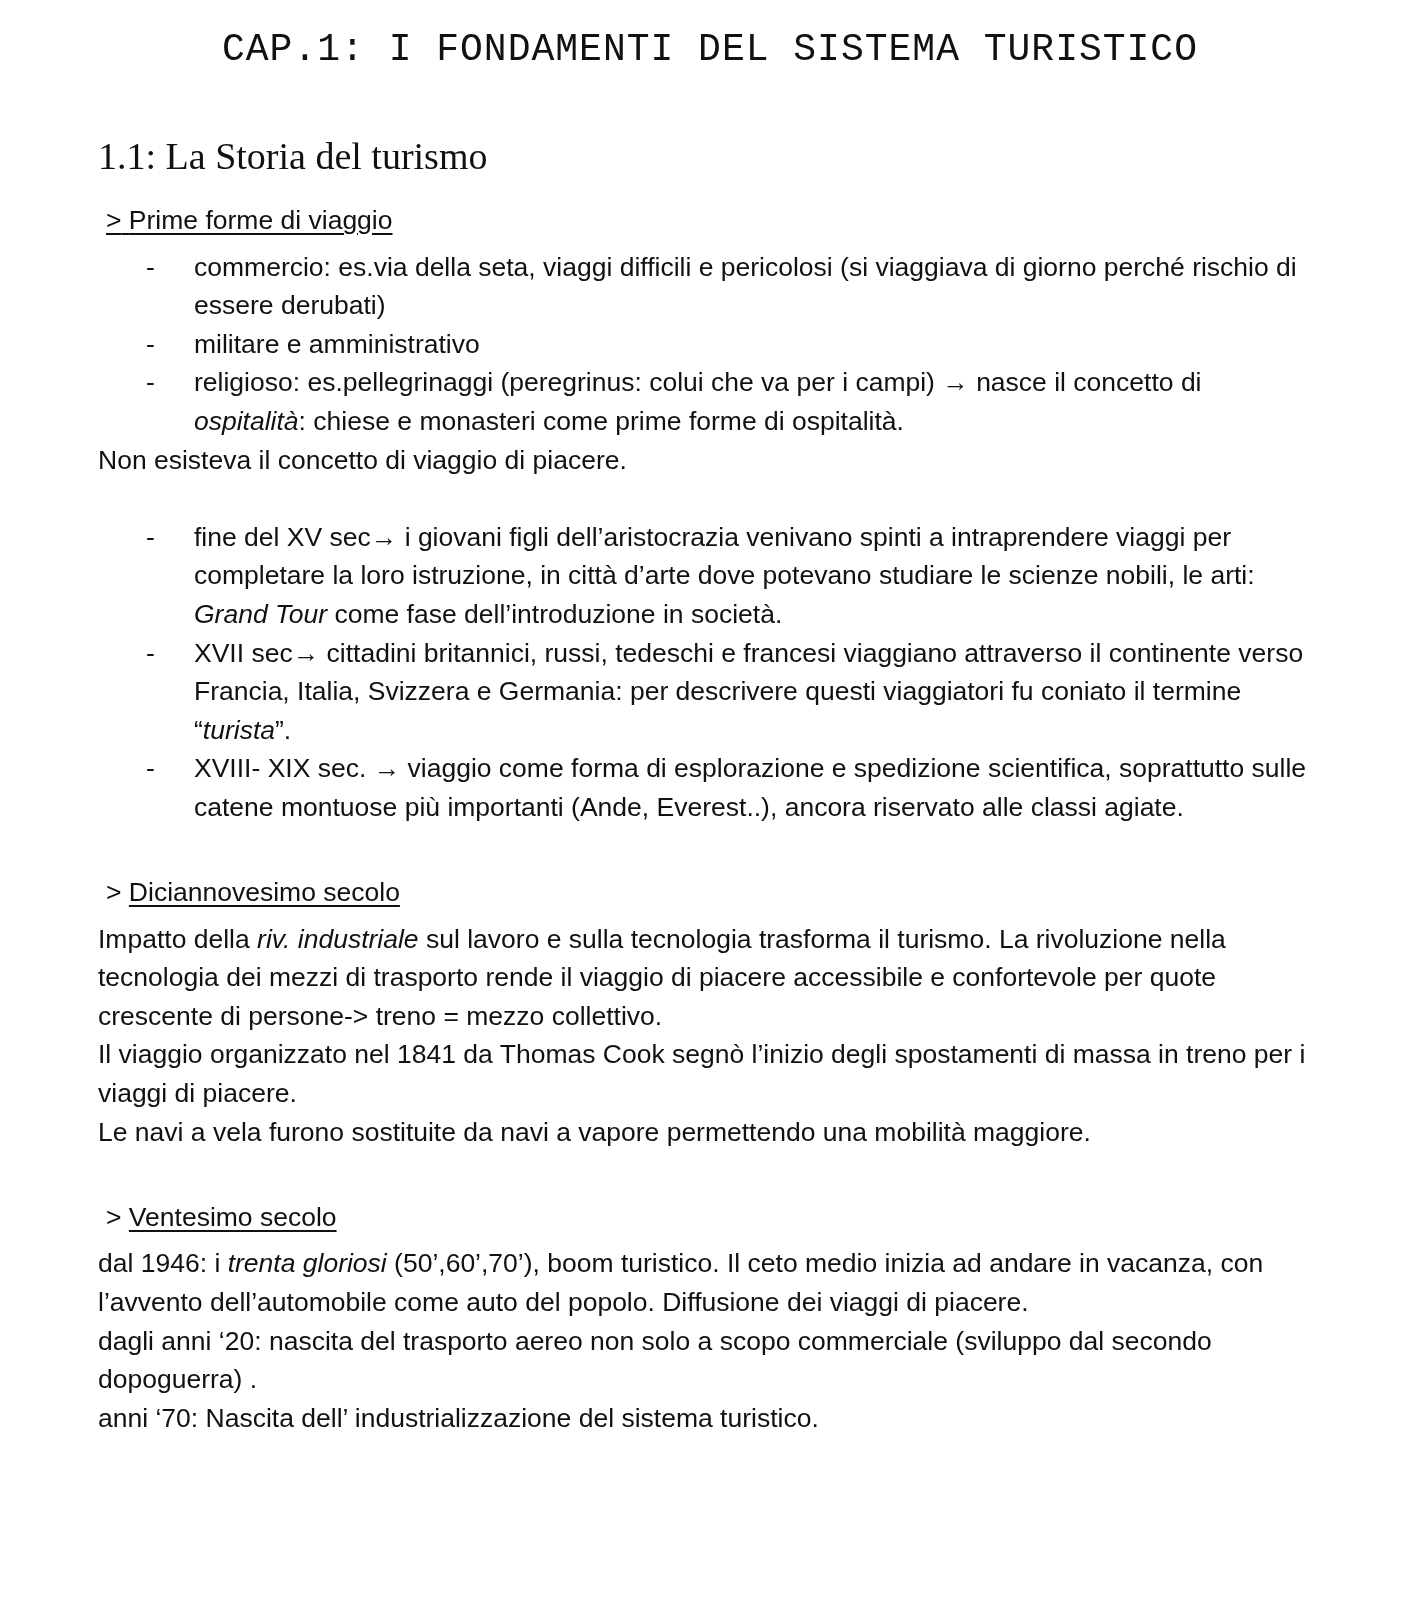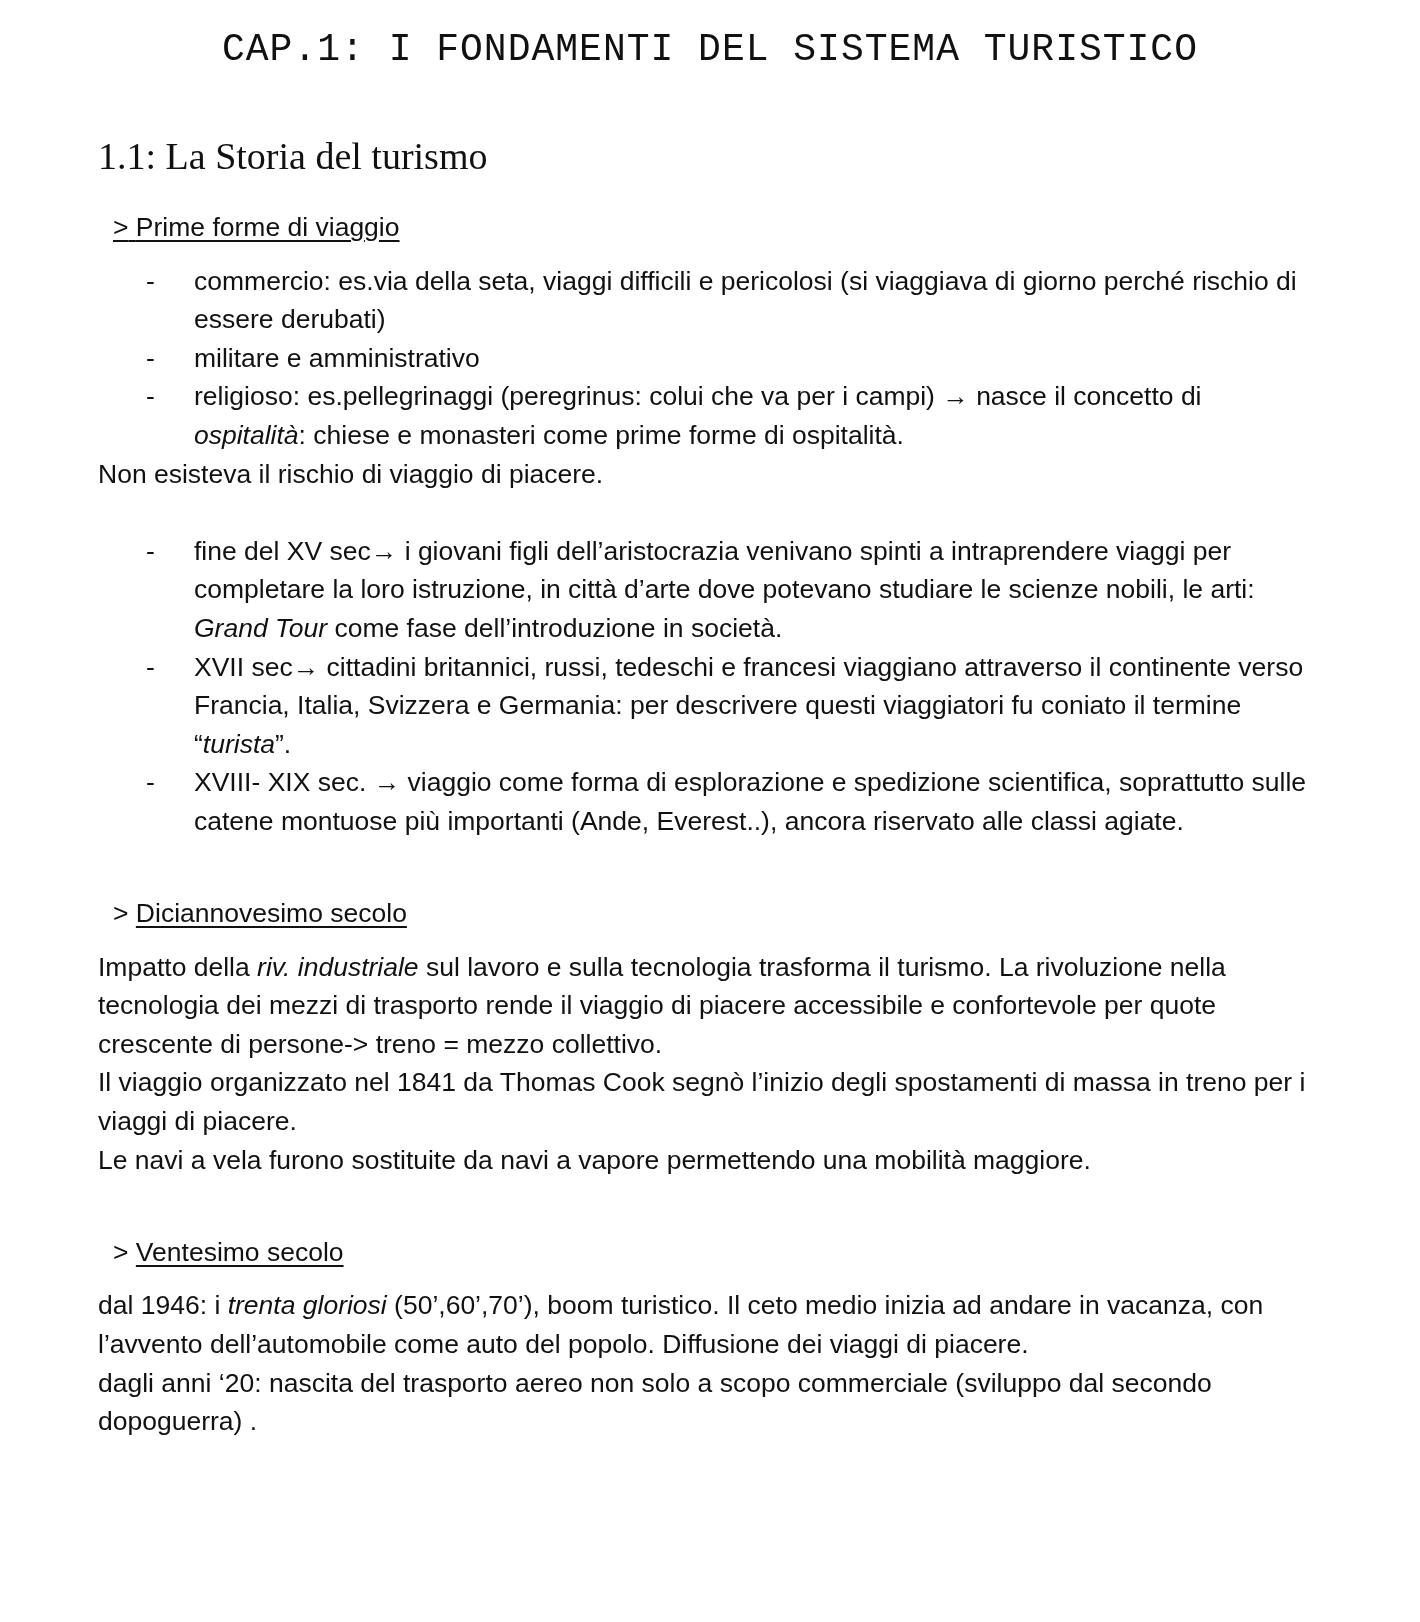--- a/index.html
+++ b/index.html
@@ -48,21 +48,21 @@
       position: absolute;
       left: 98px;
       top: 193px;
       width: 1230px;
       font-family: "Liberation Sans", "DejaVu Sans", sans-serif;
       font-size: 26.5px;
       line-height: 38.6px;
       color: #111;
     }
     .sub-heading {
-      margin: 15px;
+      margin: 8px;
       font-weight: normal;
       font-size: 26.5px;
     }
     .sub-heading .u {
       text-decoration: underline;
       text-decoration-thickness: 2px;
       text-underline-offset: 4px;
     }
     ul.dash {
       list-style: none;
@@ -110,21 +110,21 @@
         </li>
         <li>
           <span class="bullet">-</span>
           <span>militare e amministrativo</span>
         </li>
         <li>
           <span class="bullet">-</span>
           <span>religioso: es.pellegrinaggi (peregrinus: colui che va per i campi) → nasce il concetto di </span><em>ospitalità</em><span>: chiese e monasteri come prime forme di ospitalità.</span>
         </li>
       </ul>
-      <p>Non esisteva il rischio di viaggio di piacere.</p>
+      <p>Non esisteva il concetto di viaggio di piacere.</p>
     </div>
 
     <div class="gap"></div>
 
     <div>
       <ul class="dash">
         <li>
           <span class="bullet">-</span>
           <span>fine del XV sec→ i giovani figli dell’aristocrazia venivano spinti a intraprendere viaggi per completare la loro istruzione, in città d’arte dove potevano studiare le scienze nobili, le arti: </span><em>Grand Tour</em><span> come fase dell’introduzione in società.</span>
         </li>
@@ -147,16 +147,17 @@
       <p>Il viaggio organizzato nel 1841 da Thomas Cook segnò l’inizio degli spostamenti di massa in treno per i viaggi di piacere.</p>
       <p>Le navi a vela furono sostituite da navi a vapore permettendo una mobilità maggiore.</p>
     </div>
 
     <div class="gap"></div>
 
     <div>
       <h3 class="sub-heading"><span>&gt;</span> <span class="u">Ventesimo secolo</span></h3>
       <p><span>dal 1946: i </span><em>trenta gloriosi</em><span> (50’,60’,70’), boom turistico. Il ceto medio inizia ad andare in vacanza, con l’avvento dell’automobile come auto del popolo. Diffusione dei viaggi di piacere.</span></p>
       <p>dagli anni ‘20: nascita del trasporto aereo non solo a scopo commerciale (sviluppo dal secondo dopoguerra) .</p>
+      <p>anni ‘70: Nascita dell’ industrializzazione del sistema turistico.</p>
     </div>
 
   </div>
 </div>
 
 </body></html>

